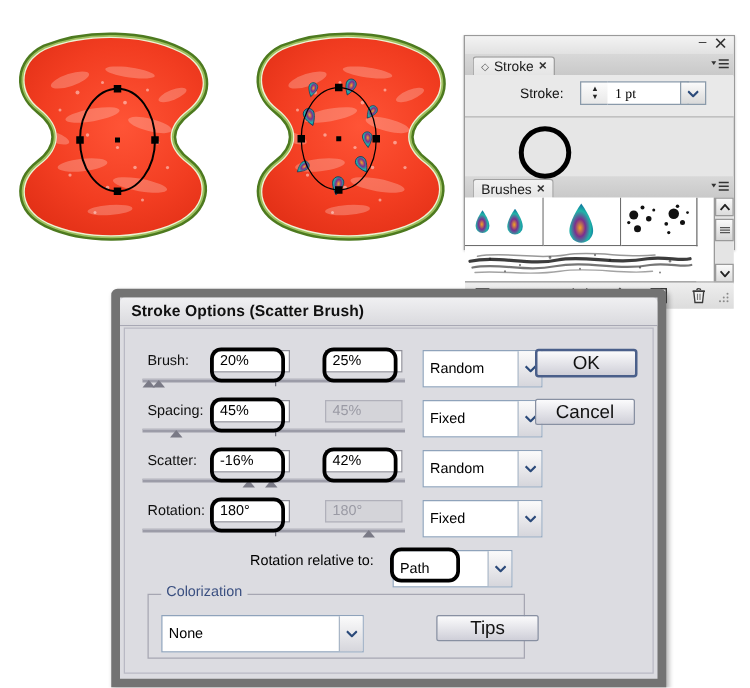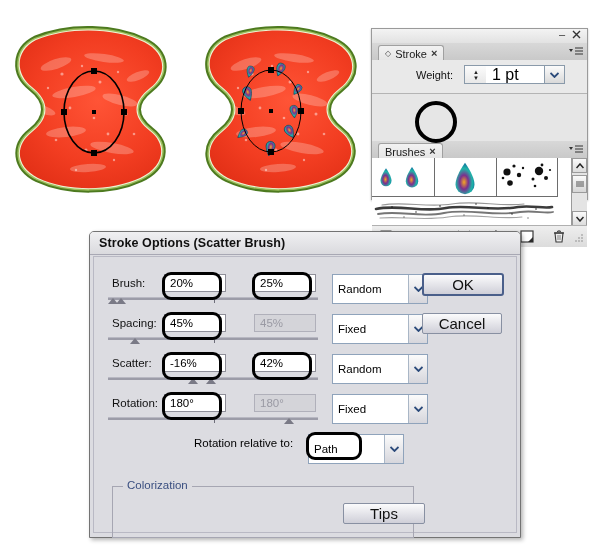--- a/index.html
+++ b/index.html
@@ -40,21 +40,21 @@
     background:#e9e9e9;}
   #stroke-body{position:absolute;left:0;top:17px;width:100%;height:33px;
     background:#e9e9e9;border-bottom:1px solid #b4b4b4;}
   .weight-label{position:absolute;left:44px;top:9px;font-size:11px;color:#111;}
   .spinner-box{position:absolute;left:92px;top:5px;width:22px;height:17px;
     border:1px solid #8a9aaa;background:linear-gradient(#fcfcfc,#e8e8e8);
     display:flex;flex-direction:column;align-items:center;justify-content:center;}
   .spinner-box .sp{font-size:6px;line-height:6px;color:#222;}
   .weight-field{position:absolute;left:114px;top:5px;width:58px;height:17px;
     border:1px solid #8a9aaa;border-left:none;background:#fff;
-    display:flex;align-items:center;padding-left:6px;font-size:16px;}
+    display:flex;align-items:center;padding-left:6px;font-size:11px;font-family:Liberation Serif, serif;}
   .weight-arrow{position:absolute;left:172px;top:5px;width:19px;height:17px;
     border:1px solid #8a9aaa;background:linear-gradient(#fbfbfb,#d9d9d9);
     display:flex;align-items:center;justify-content:center;}
 
   
   #brushes-panel{position:absolute;left:0;top:64px;width:100%;height:106px;margin-top:48px;}
   #brushes-tabstrip{top:0;}
   #brushes-body{position:absolute;left:0;top:17px;width:100%;height:68px;
     background:#ffffff;border-bottom:1px solid #b4b4b4;overflow:hidden;}
   .bcell{position:absolute;top:0;height:38px;border-right:1px solid #6d6d6d;
@@ -69,21 +69,21 @@
   .sc-thumb{position:absolute;left:0;top:17px;width:15px;height:18px;
     background:linear-gradient(#fafafa,#d6d6d6);border:1px solid #9a9a9a;
     box-sizing:border-box;display:flex;align-items:center;justify-content:center;}
   #brush-toolbar{position:absolute;left:0;bottom:0;width:100%;height:21px;
     background:linear-gradient(#eeeeee,#dcdcdc);border-top:1px solid #b0b0b0;}
   .tb-ico{position:absolute;top:3px;height:15px;}
   .sel-circle{position:absolute;border:4px solid #000;border-radius:50%;}
 
   
   #dialog{position:absolute;left:89px;top:231px;width:430px;height:305px;
-    background:#dcdce1;border:1px solid #737373;
+    background:#dcdce1;border:7px solid #737373;
     border-radius:5px 5px 0 0;
     box-shadow:2px 2px 4px rgba(0,0,0,.3);}
   #dlg-titlebar{position:absolute;left:0;top:0;width:100%;height:22px;
     background:linear-gradient(#f0f0f2,#dadade);
     border-radius:4px 4px 0 0;border-bottom:1px solid #a8a8b4;}
   #dlg-title{position:absolute;left:9px;top:4px;font-size:12.5px;
     font-weight:bold;color:#101010;letter-spacing:.1px;}
   #dlg-body{position:absolute;left:3px;top:24px;right:3px;bottom:4px;
     background:#dcdce1;border:1px solid #b9b9c4;}
 
@@ -106,21 +106,21 @@
     border-bottom:6px solid #7a7a86;}
   .tick{position:absolute;width:1px;height:5px;background:#6e6e7a;}
 
   .btn{position:absolute;height:19px;width:78px;
     background:linear-gradient(#fbfbfc,#cfcfd8);
     border:1px solid #8890a2;border-radius:2px;
     display:flex;align-items:center;justify-content:center;
     font-size:15px;color:#111;}
   .btn.default{border:2px solid #4a5f8a;border-radius:3px;}
 
-  #colorization-group{position:absolute;left:18px;top:229px;width:300px;height:50px;
+  #colorization-group{position:absolute;left:18px;top:212px;width:300px;height:50px;
     border:1px solid #a6a6b2;}
   #colorization-legend{position:absolute;left:10px;top:-8px;background:#dcdce1;
     padding:0 4px;font-size:11.5px;color:#3a4f80;}
 
   
   .ann{position:absolute;border:3.5px solid #000;border-radius:9px;pointer-events:none;}
 </style>
 </head>
 <body>
 
@@ -304,21 +304,21 @@
         <span class="tabx">×</span>
       </div>
       <div class="panel-menu">
         <svg width="16" height="13" viewBox="0 0 16 13">
           <path d="M1 4 L5 4 L3 7 Z" fill="#333"></path>
           <path d="M7 3 H15 M7 6 H15 M7 9 H15" stroke="#333" stroke-width="1.2"></path>
         </svg>
       </div>
     </div>
     <div id="stroke-body">
-      <div class="weight-label">Weight:</div>
+      <div class="weight-label">Stroke:</div>
       <div class="spinner-box">
         <span class="sp">▲</span>
         <span class="sp">▼</span>
       </div>
       <div class="weight-field">1 pt</div>
       <div class="weight-arrow">
         <svg width="9" height="6" viewBox="0 0 9 6">
             <path d="M0.5 1 L4.5 5 L8.5 1" stroke="#2b4a7a" stroke-width="1.8" fill="none"></path>
           </svg>
       </div>
@@ -561,20 +561,28 @@
         <span class="selarrow">
           <svg width="9" height="6" viewBox="0 0 9 6">
               <path d="M0.5 1 L4.5 5 L8.5 1" stroke="#2b4a7a" stroke-width="1.8" fill="none"></path>
             </svg>
         </span>
       </div>
     </div>
 
     <div id="colorization-group">
       <div id="colorization-legend">Colorization</div>
+      <div class="sel" style="left:10px;top:16px;width:162px;">
+        <span class="seltext">None</span>
+        <span class="selarrow">
+          <svg width="9" height="6" viewBox="0 0 9 6">
+              <path d="M0.5 1 L4.5 5 L8.5 1" stroke="#2b4a7a" stroke-width="1.8" fill="none"></path>
+            </svg>
+        </span>
+      </div>
       <div class="btn" style="left:190px;top:16px;width:80px;margin-left:40px;">Tips</div>
     </div>
 
     <div class="btn default" style="left:328px;top:16px;">OK</div>
     <div class="btn" style="left:328px;top:56px;">Cancel</div>
 
     <div class="ann" style="left:68px;top:15px;width:54px;height:22px;"></div>
     <div class="ann" style="left:158px;top:15px;width:54px;height:22px;"></div>
     <div class="ann" style="left:68px;top:55px;width:54px;height:22px;"></div>
     <div class="ann" style="left:68px;top:95px;width:54px;height:22px;"></div>

